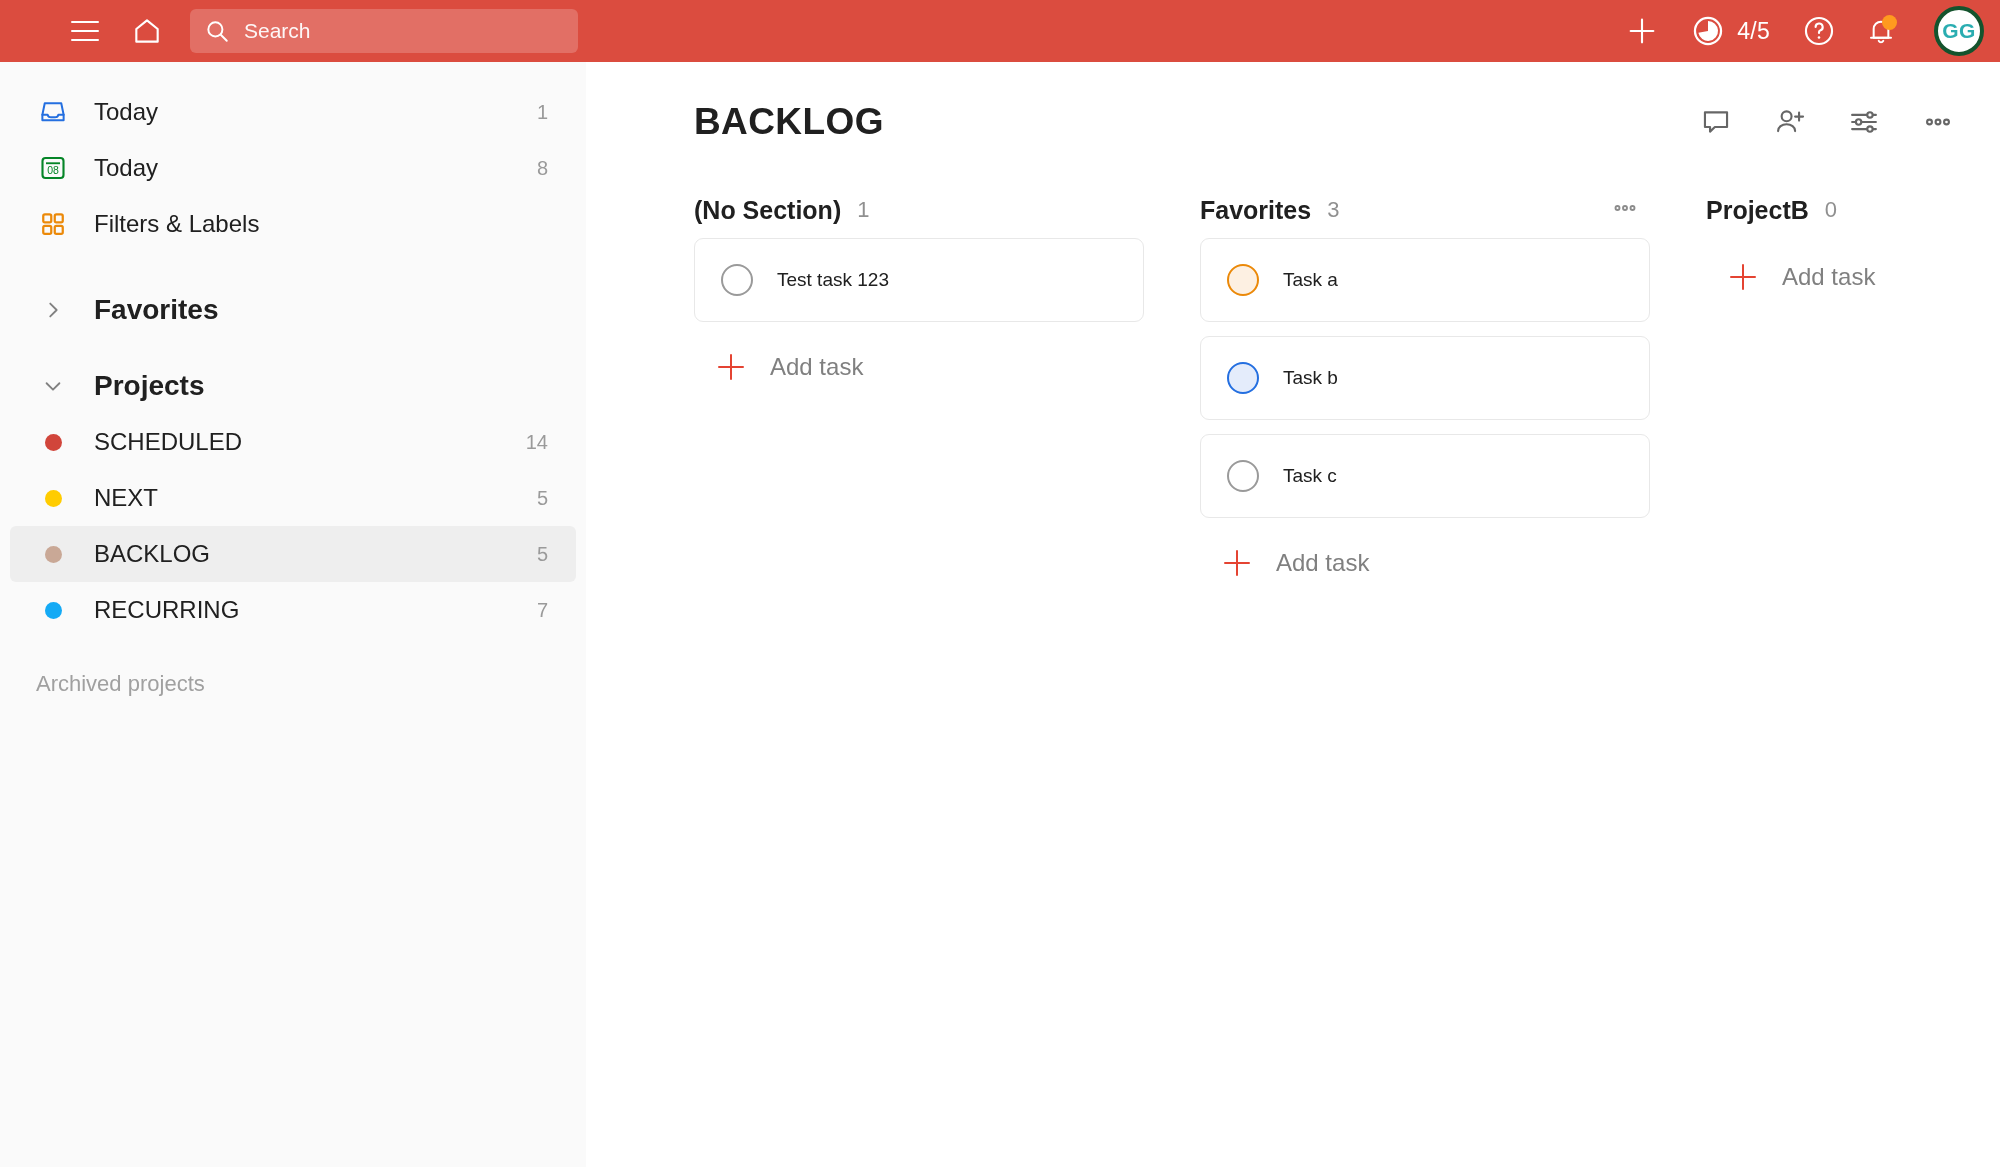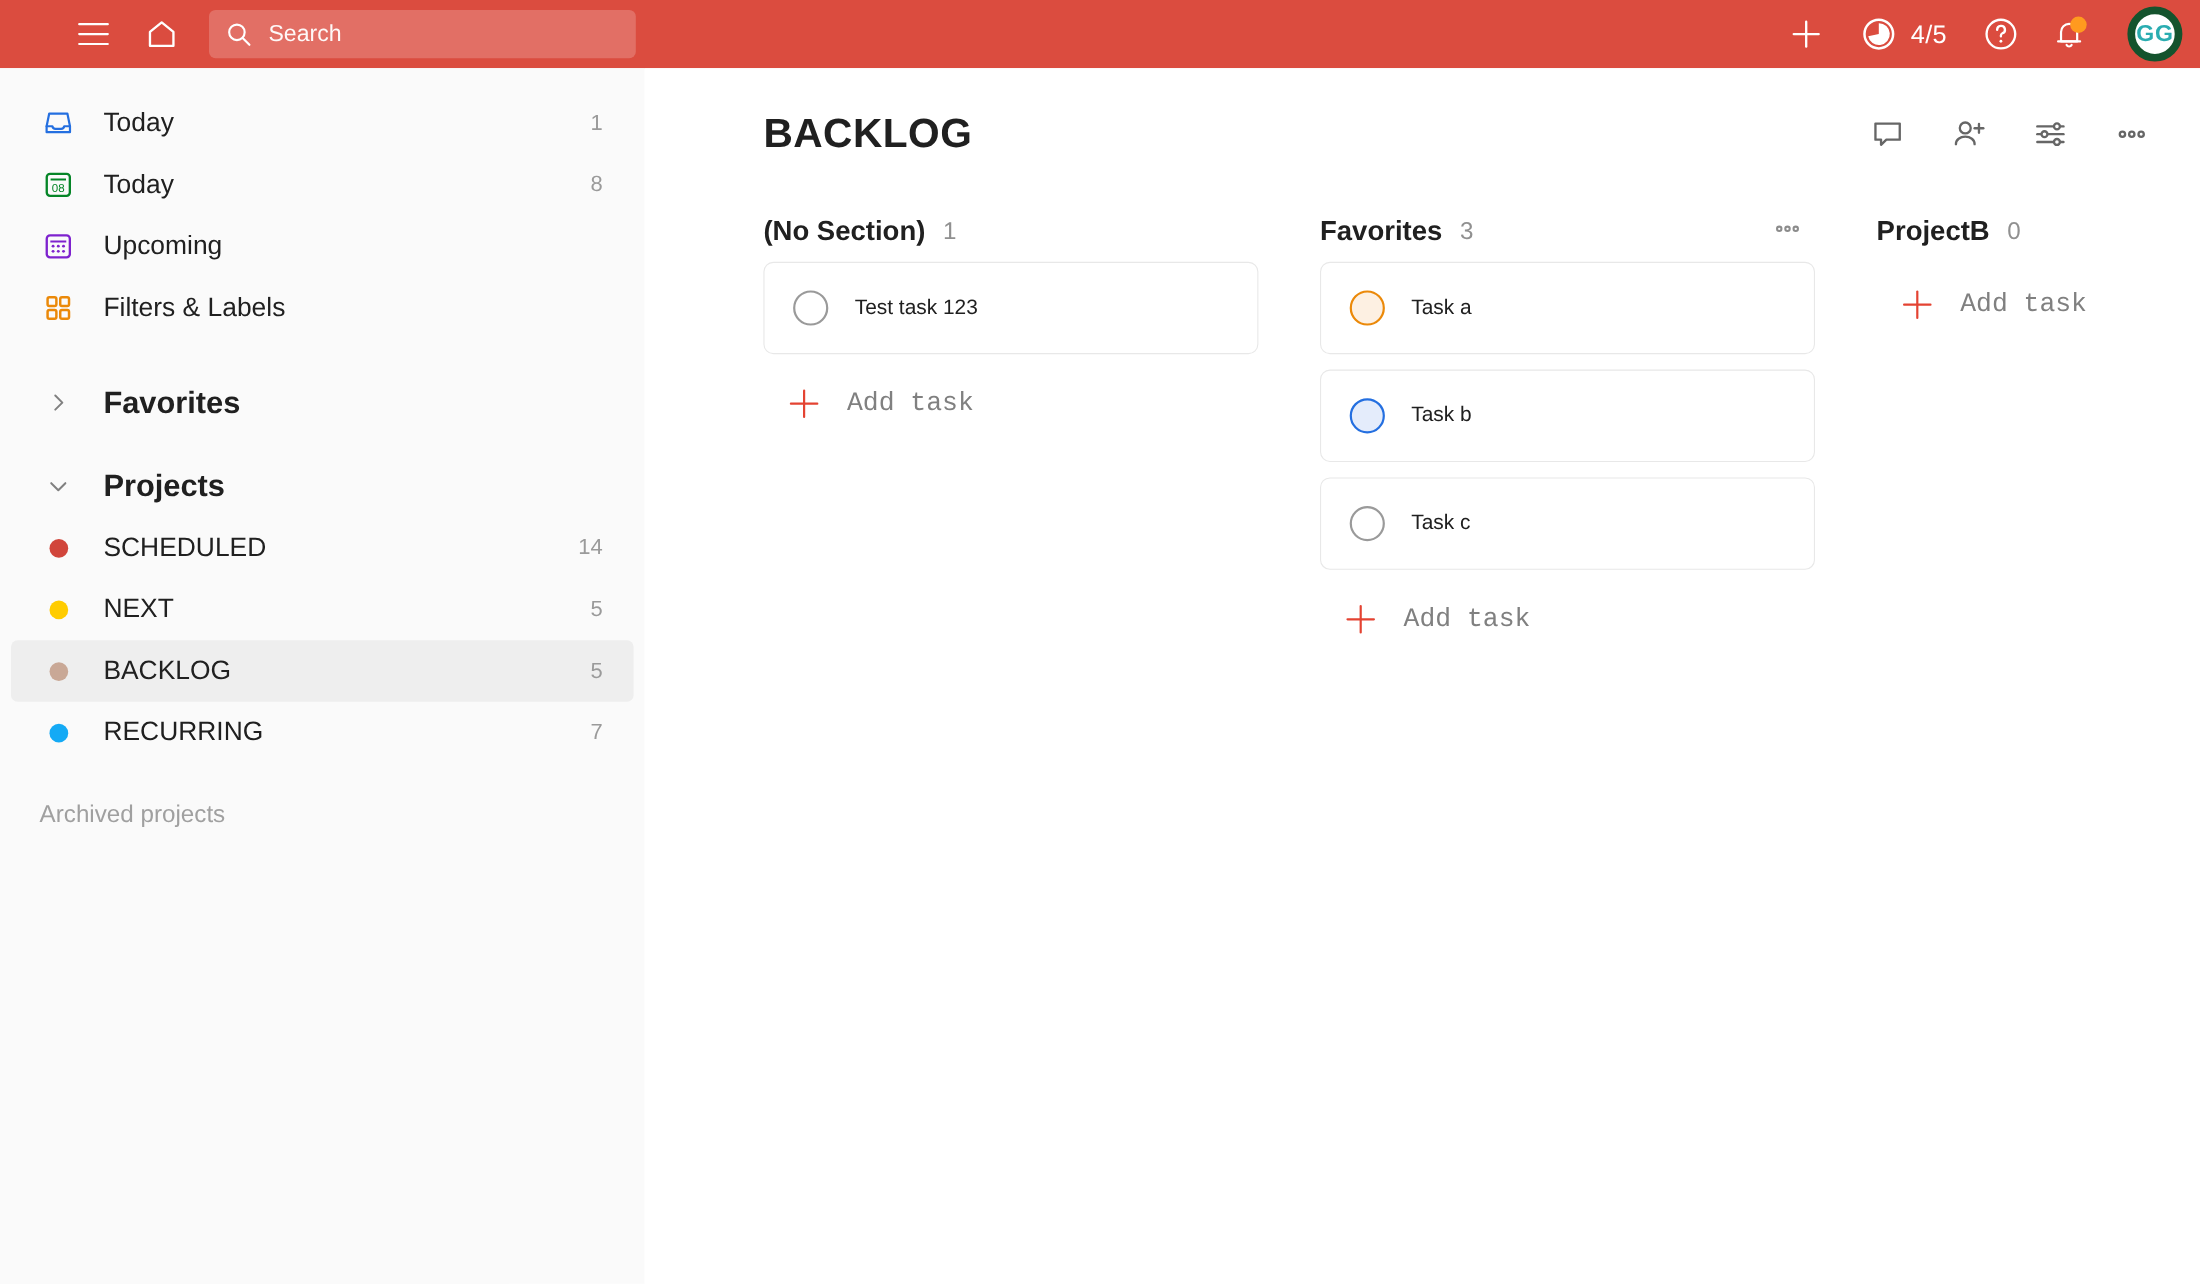--- a/index.html
+++ b/index.html
@@ -61,21 +61,21 @@
   }
   .prod-count { color: #fff; font-size: 23px; letter-spacing: .3px; }
   .bell-wrap { position: relative; }
   .bell-badge {
     position: absolute; top: 7px; right: 7px;
     width: 15px; height: 15px; border-radius: 50%;
     background: #ff9a1f;
   }
   .avatar {
     width: 50px; height: 50px; border-radius: 50%;
-    background: #ffffff; border: 7px solid #14532d;
+    background: #ffffff; border: 4px solid #14532d;
     display: flex; align-items: center; justify-content: center;
     color: #2aadb1; font-size: 21px; font-weight: 700;
     margin-left: 14px; cursor: pointer; letter-spacing: .5px;
   }
 
   
   .sidebar {
     position: absolute; top: 62px; left: 0;
     width: 586px; height: 1105px;
     background: #fafafa;
@@ -183,21 +183,21 @@
     cursor: pointer; border-radius: 6px;
   }
   .plus-ico {
     width: 26px; height: 26px; position: relative; flex: 0 0 26px;
   }
   .plus-ico i {
     position: absolute; background: #e44332; border-radius: 1px;
   }
   .plus-ico i:nth-child(1) { left: 0; top: 12px; width: 26px; height: 2.4px; }
   .plus-ico i:nth-child(2) { top: 0; left: 12px; height: 26px; width: 2.4px; }
-  .add-label { margin-left: 26px; font-size: 24px; color: #808080; font-family: Liberation Mono, monospace; }
+  .add-label { margin-left: 26px; font-size: 24px; color: #808080; }
 </style>
 </head>
 <body>
 
 <div class="topbar">
 
   <div class="tb-icon-btn menu-btn">
     <div class="hamburger">
       <i></i>
         <i></i>
@@ -277,38 +277,20 @@
       <svg width="30" height="30" viewBox="0 0 24 24">
         <rect x="3.6" y="4" width="16.8" height="16" rx="2.4" fill="none" stroke="#058527" stroke-width="1.7"></rect>
         <line x1="6.4" y1="8.2" x2="17.6" y2="8.2" stroke="#058527" stroke-width="1.5"></line>
         <text x="12" y="17" font-size="8.4" fill="#058527" text-anchor="middle" font-family="Liberation Sans, sans-serif">08</text>
       </svg>
     </span>
     <span class="nav-label">Today</span>
     <span class="nav-count">8</span>
   </div>
 
-  <div class="nav-row">
-    <span class="nav-icon">
-      <svg width="30" height="30" viewBox="0 0 24 24">
-        <rect x="3.6" y="4" width="16.8" height="16" rx="2.4" fill="none" stroke="#7e22ce" stroke-width="1.7"></rect>
-        <line x1="6.2" y1="8.4" x2="17.8" y2="8.4" stroke="#7e22ce" stroke-width="1.4"></line>
-        <g fill="#7e22ce">
-          <circle cx="8.2" cy="11.8" r="1.05"></circle>
-            <circle cx="12" cy="11.8" r="1.05"></circle>
-            <circle cx="15.8" cy="11.8" r="1.05"></circle>
-          <circle cx="8.2" cy="15.6" r="1.05"></circle>
-            <circle cx="12" cy="15.6" r="1.05"></circle>
-            <circle cx="15.8" cy="15.6" r="1.05"></circle>
-        </g>
-      </svg>
-    </span>
-    <span class="nav-label">Upcoming</span>
-    <span class="nav-count"></span>
-  </div>
 
   <div class="nav-row">
     <span class="nav-icon">
       <svg width="30" height="30" viewBox="0 0 24 24" fill="none" stroke="#eb8909" stroke-width="1.8">
         <rect x="4.2" y="4.2" width="6.4" height="6.4" rx="1.3"></rect>
         <rect x="13.4" y="4.2" width="6.4" height="6.4" rx="1.3"></rect>
         <rect x="4.2" y="13.4" width="6.4" height="6.4" rx="1.3"></rect>
         <rect x="13.4" y="13.4" width="6.4" height="6.4" rx="1.3"></rect>
       </svg>
     </span>

